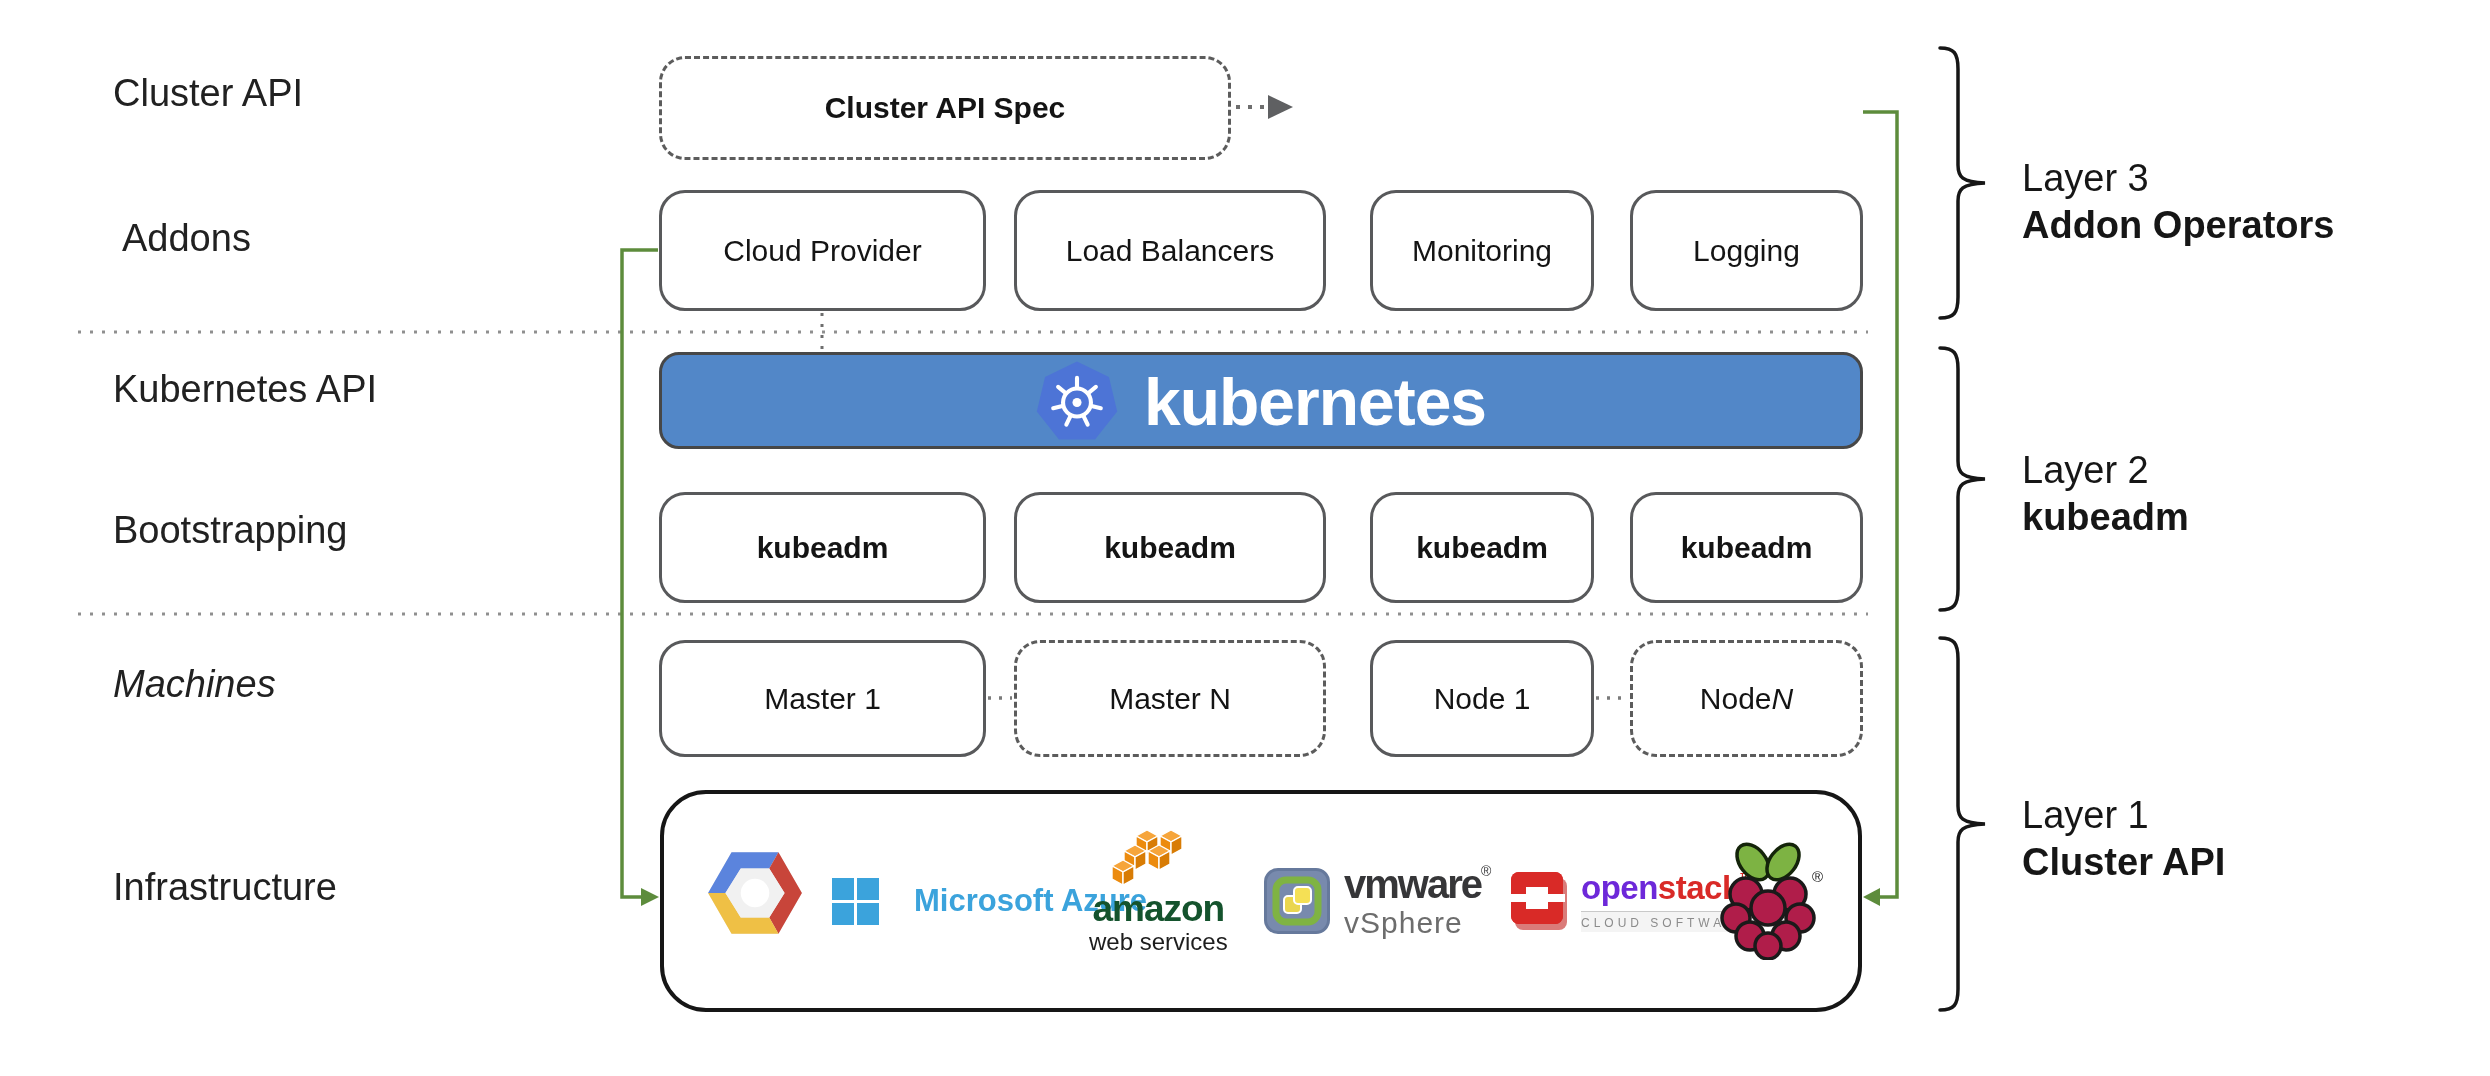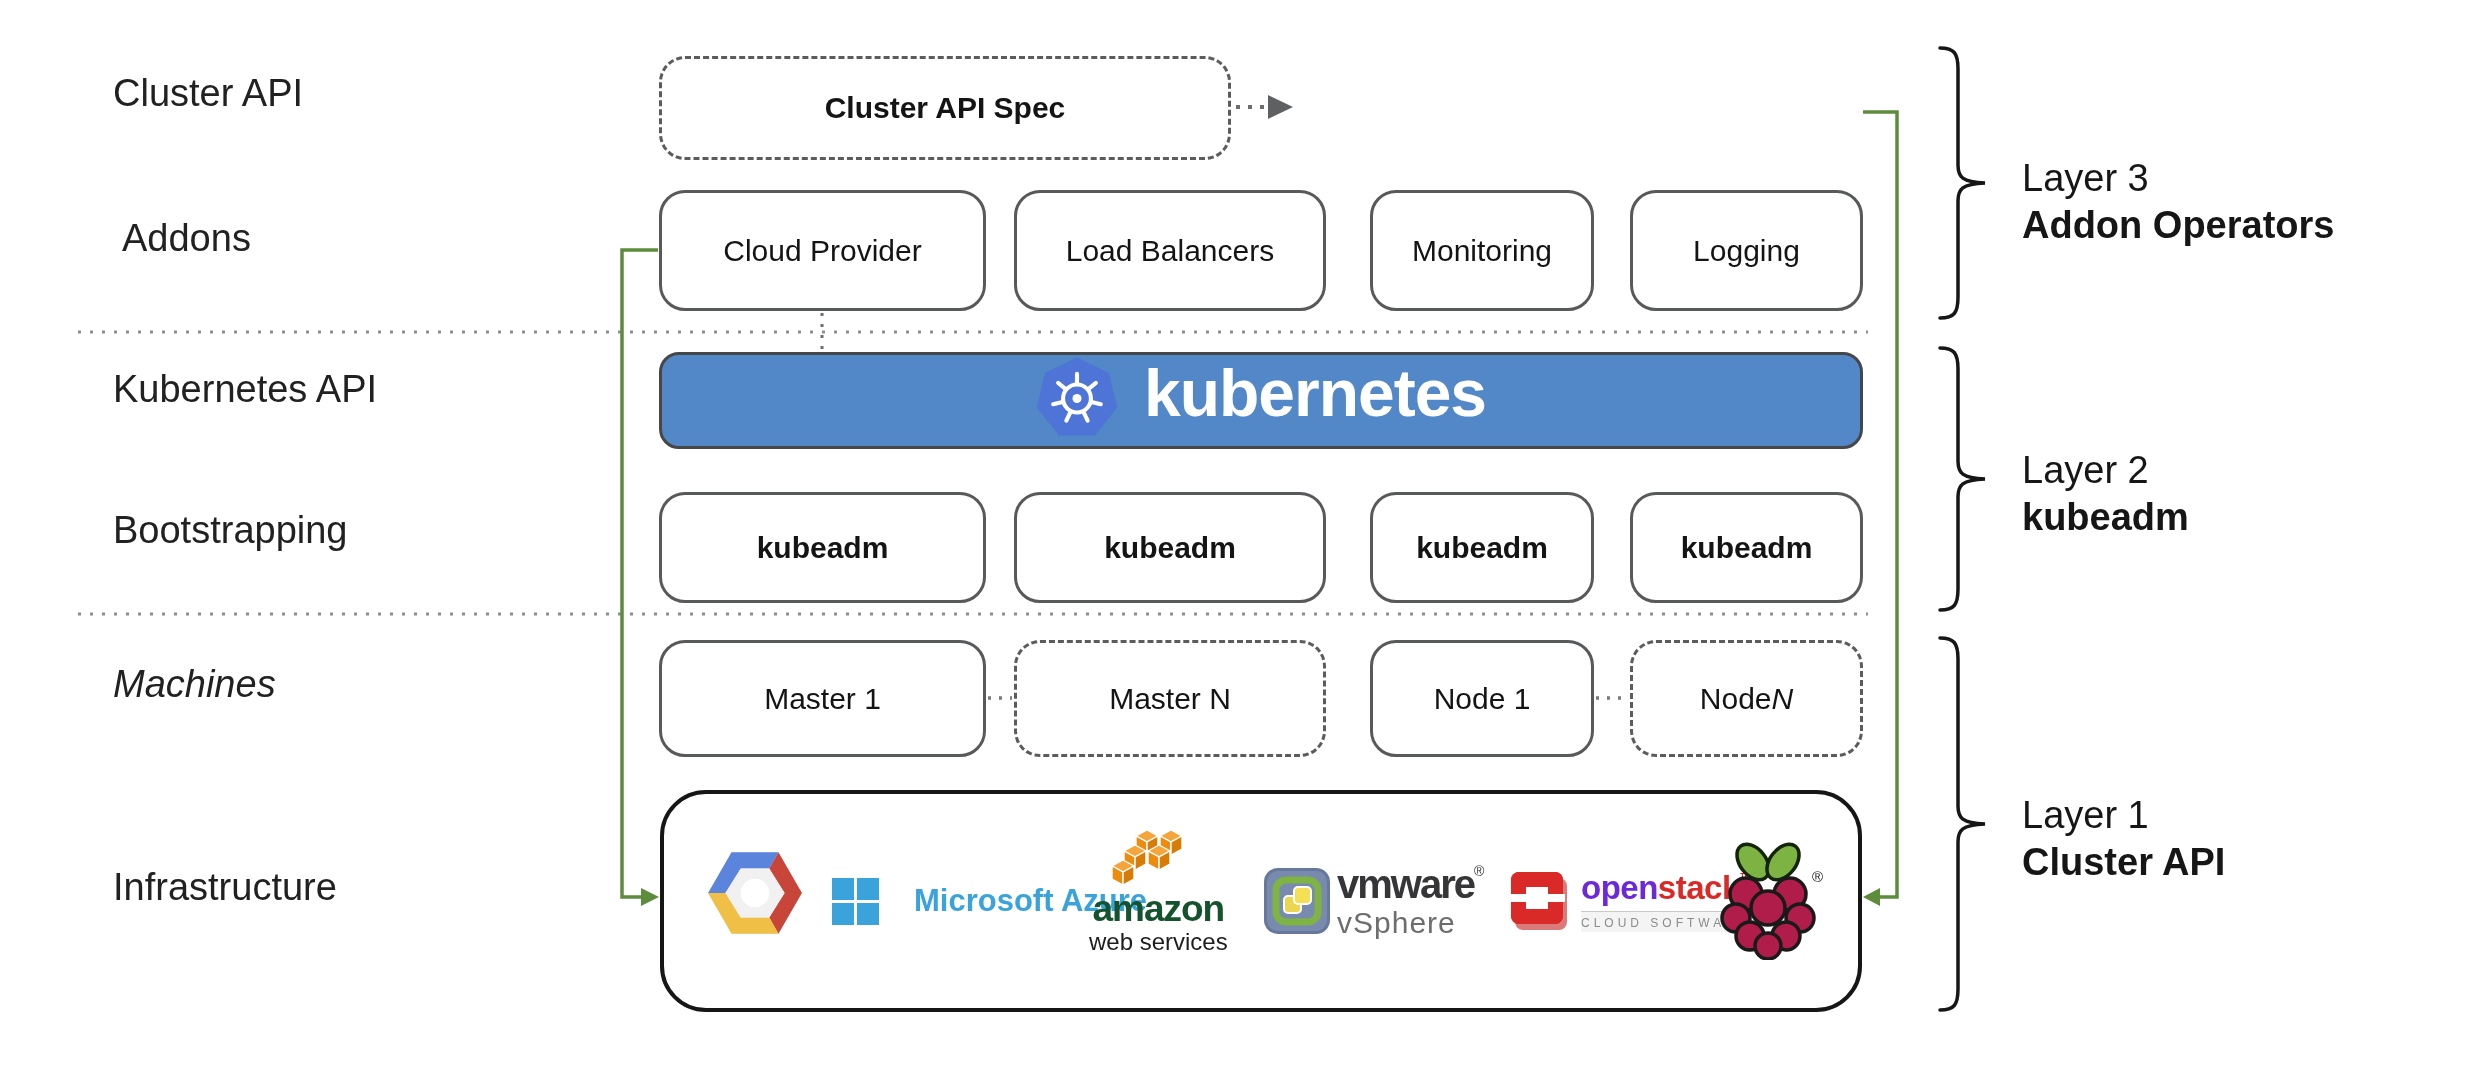--- a/index.html
+++ b/index.html
@@ -12,39 +12,39 @@
     position:absolute;box-sizing:border-box;background:#fff;
     border:3px solid #58595b;border-radius:26px;
     display:flex;align-items:center;justify-content:center;
     font-size:30px;color:#141414;white-space:nowrap;
   }
   .box.dashed{border-style:dashed;border-color:#5c5c5c;}
   .box.bold{font-weight:bold;}
   .banner{
     position:absolute;box-sizing:border-box;background:#5287c8;
     border:3px solid #474747;border-radius:20px;
-    display:flex;align-items:flex-start;justify-content:center;gap:26px;
+    display:flex;align-items:flex-end;justify-content:center;gap:26px;
   }
   .banner .wordmark{
     font-size:66px;font-weight:bold;color:#ffffff;letter-spacing:-1px;
     padding-bottom:6px;
   }
   .layer-label{position:absolute;font-size:38px;line-height:47px;color:#161616;white-space:nowrap;}
   .layer-label .sub{font-weight:bold;}
   .overlay{position:absolute;left:0;top:0;pointer-events:none;}
   .infra{
     position:absolute;box-sizing:border-box;background:#fff;
     border:4px solid #161616;border-radius:46px;
   }
   .logo-block{position:absolute;display:flex;align-items:center;}
   .azure-text{font-size:31px;font-weight:600;color:#3ba3dc;margin-left:12px;white-space:nowrap;}
   .aws-col{display:flex;flex-direction:column;align-items:center;line-height:1;}
   .aws-main{font-size:37px;font-weight:bold;color:#14532d;letter-spacing:-1px;margin-top:2px;}
   .aws-sub{font-size:24px;color:#1d1d1d;margin-top:3px;}
-  .vm-col{display:flex;flex-direction:column;margin-left:7px;line-height:1;}
+  .vm-col{display:flex;flex-direction:column;margin-left:14px;line-height:1;}
   .vm-main{font-size:40px;font-weight:800;color:#363638;letter-spacing:-2px;}
   .vm-mark{font-size:14px;vertical-align:top;font-weight:400;}
   .vm-sub{font-size:30px;color:#6d6d6d;margin-top:4px;letter-spacing:1px;}
   .os-col{display:flex;flex-direction:column;margin-left:12px;line-height:1;}
   .os-main{font-size:33px;font-weight:bold;letter-spacing:-0.5px;}
   .os-open{color:#6d28d9;} .os-stack{color:#d92a27;}
   .os-mark{font-size:13px;color:#d92a27;vertical-align:top;}
   .os-sub{font-size:12px;color:#8b8b8b;letter-spacing:4px;margin-top:7px;
           border-top:1px solid #c9c9c9;padding-top:5px;background:#f4f4f4;padding-bottom:3px;}
   .ital{font-style:italic;}

